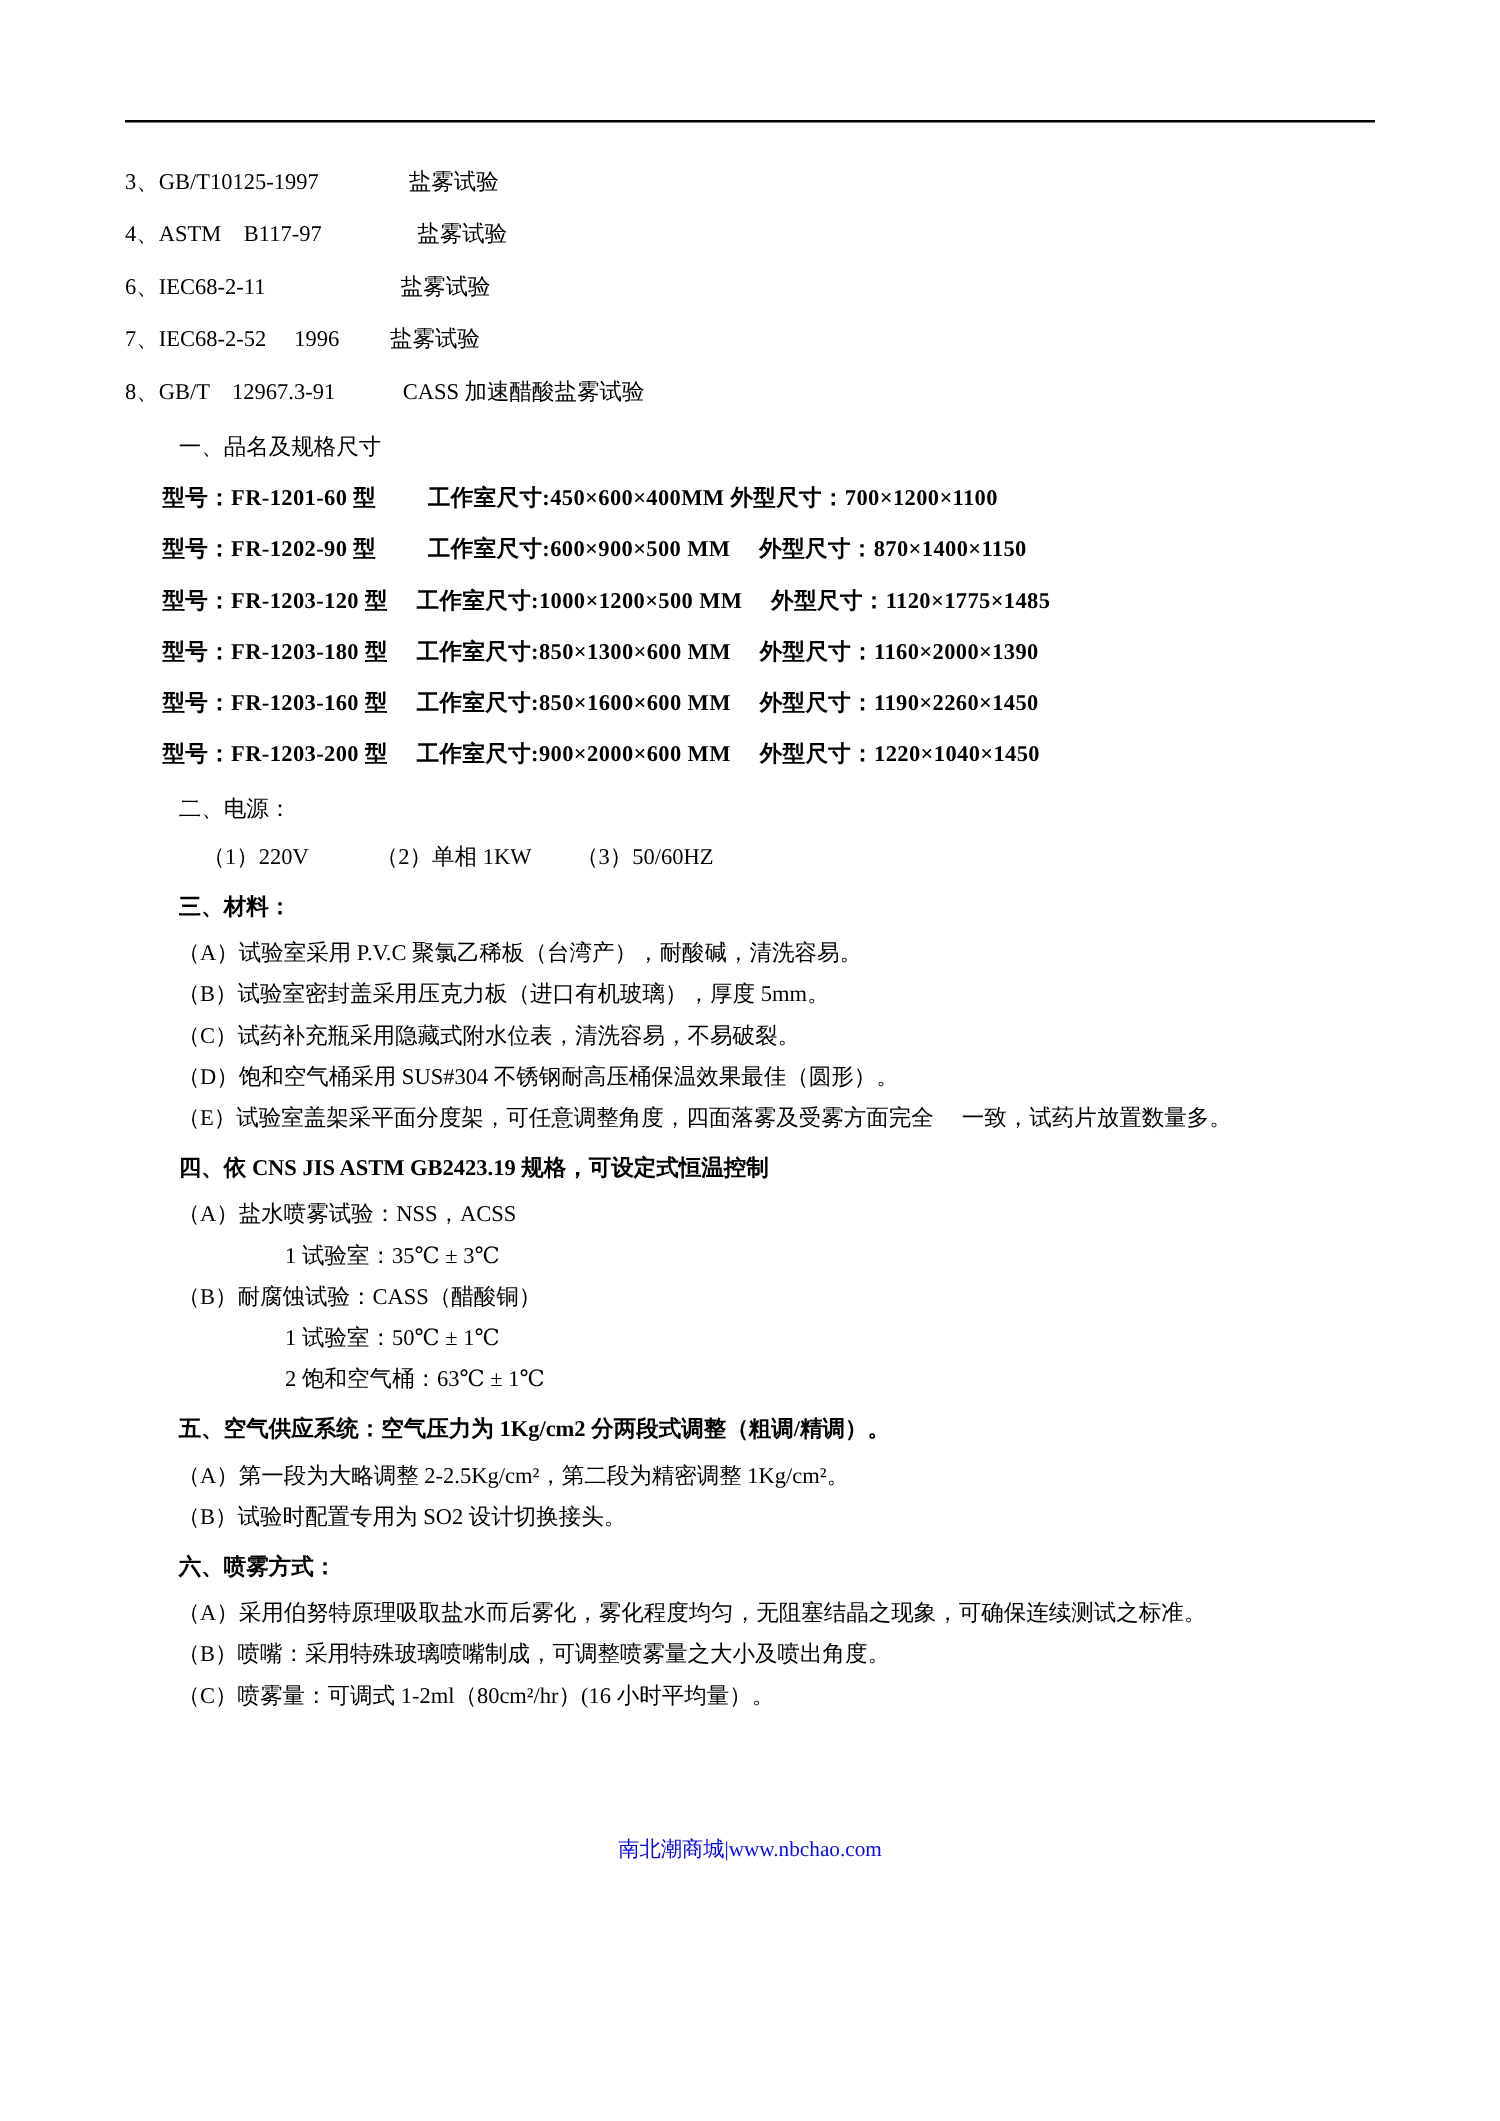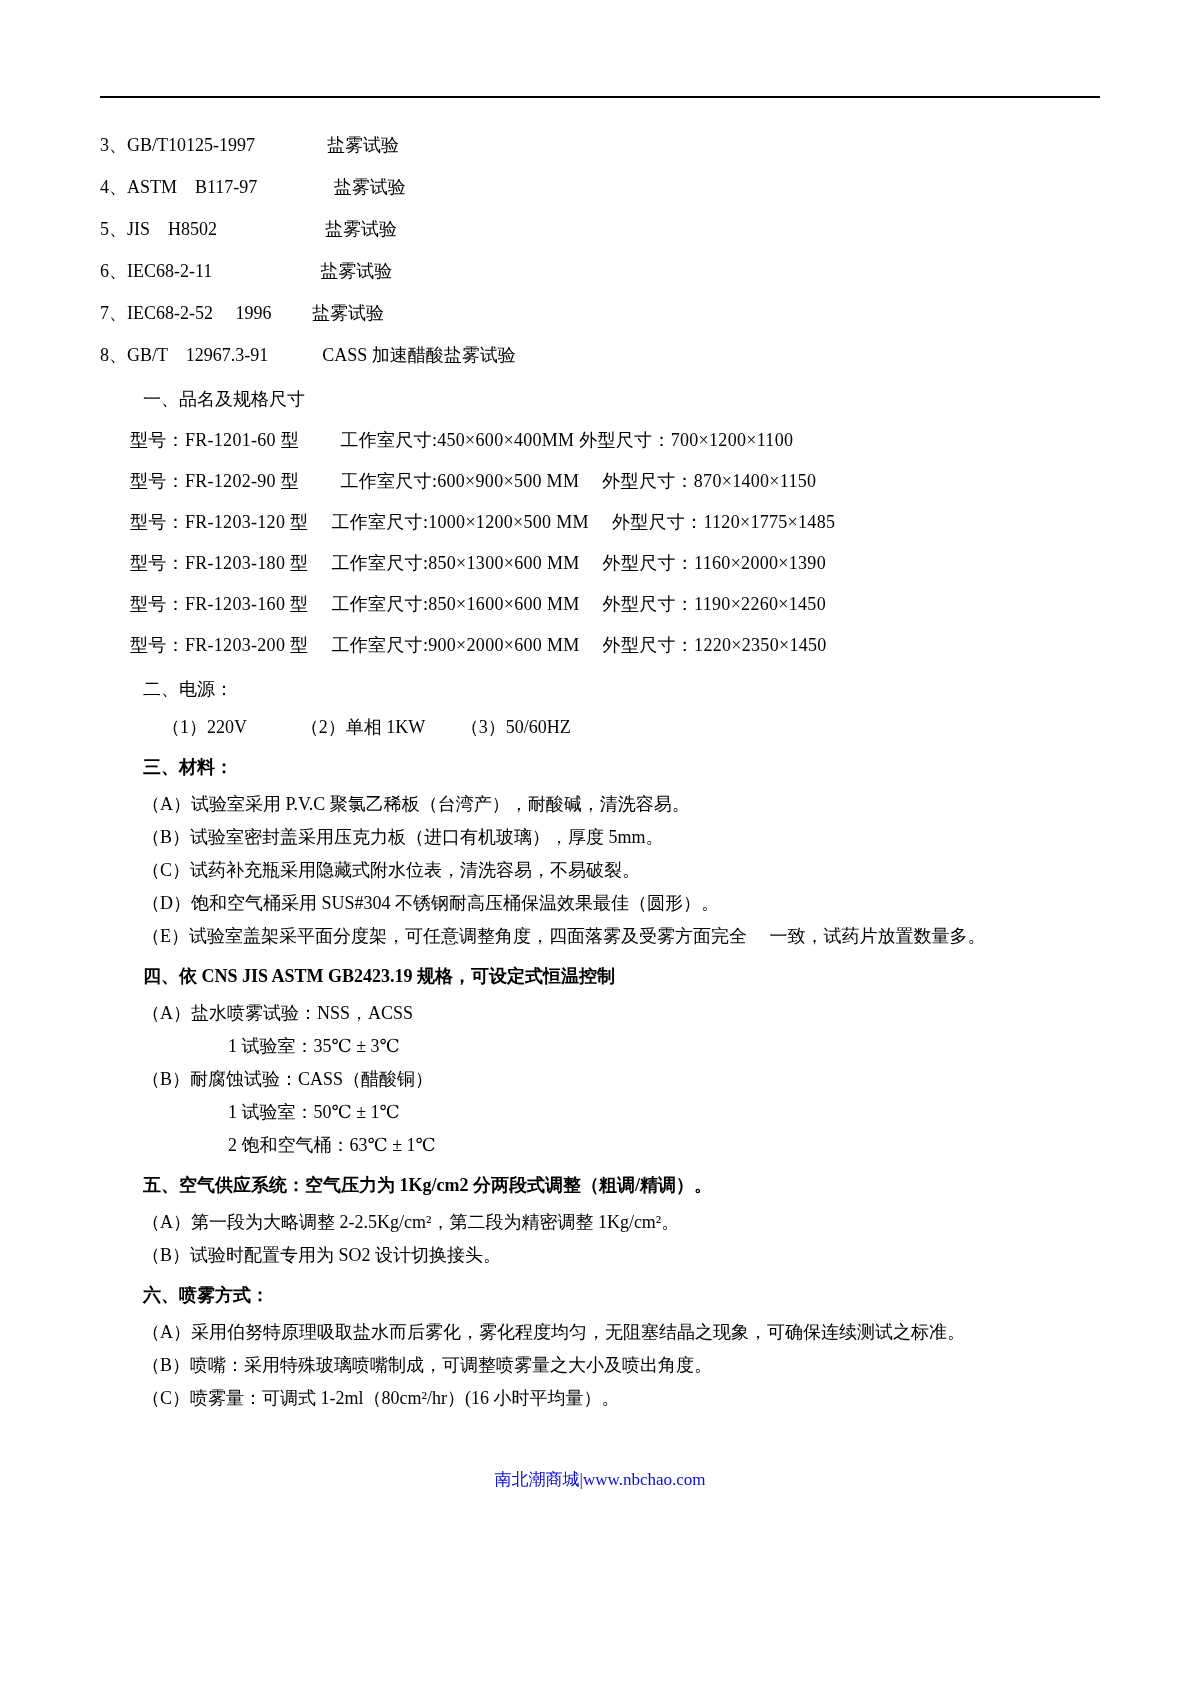--- a/index.html
+++ b/index.html
@@ -39,20 +39,21 @@
     margin-top: 2px;
     margin-left: 43px;
   }
   .sec-heading.bold {
     font-weight: bold;
   }
   .model-line {
     padding-left: 30px;
     line-height: 41px;
     letter-spacing: 0.3px;
+    font-weight: bold;
   }
   .power-line {
     padding-left: 62px;
     line-height: 34px;
   }
   .item-line {
     padding-left: 42px;
     line-height: 33px;
   }
   .subsub-line {
@@ -80,34 +81,33 @@
 </head>
 <body>
 
 <div class="page">
 
   <hr class="top-rule">
 
   <div class="sec">
     <div class="line std-line">3、GB/T10125-1997　　　　盐雾试验</div>
     <div class="line std-line">4、ASTM　B117-97　　　　 盐雾试验</div>
-    <div class="line std-line">5、JIS　H8502　　　　　　盐雾试验</div>
     <div class="line std-line">6、IEC68-2-11　　　　　　盐雾试验</div>
     <div class="line std-line">7、IEC68-2-52　 1996　　 盐雾试验</div>
     <div class="line std-line">8、GB/T　12967.3-91　　　CASS 加速醋酸盐雾试验</div>
   </div>
 
   <div class="sec">
     <div class="line sec-heading">一、品名及规格尺寸</div>
     <div class="line model-line">型号：FR-1201-60 型　　 工作室尺寸:450×600×400MM 外型尺寸：700×1200×1100</div>
     <div class="line model-line">型号：FR-1202-90 型　　 工作室尺寸:600×900×500 MM　 外型尺寸：870×1400×1150</div>
     <div class="line model-line">型号：FR-1203-120 型　 工作室尺寸:1000×1200×500 MM　 外型尺寸：1120×1775×1485</div>
     <div class="line model-line">型号：FR-1203-180 型　 工作室尺寸:850×1300×600 MM　 外型尺寸：1160×2000×1390</div>
     <div class="line model-line">型号：FR-1203-160 型　 工作室尺寸:850×1600×600 MM　 外型尺寸：1190×2260×1450</div>
-    <div class="line model-line">型号：FR-1203-200 型　 工作室尺寸:900×2000×600 MM　 外型尺寸：1220×2350×1450</div>
+    <div class="line model-line">型号：FR-1203-200 型　 工作室尺寸:900×2000×600 MM　 外型尺寸：1220×1040×1450</div>
   </div>
 
   <div class="sec">
     <div class="line sec-heading">二、电源：</div>
     <div class="line power-line">（1）220V　　　（2）单相 1KW　　（3）50/60HZ</div>
   </div>
 
   <div class="sec">
     <div class="line sec-heading bold">三、材料：</div>
     <div class="line item-line">（A）试验室采用 P.V.C 聚氯乙稀板（台湾产），耐酸碱，清洗容易。</div>

